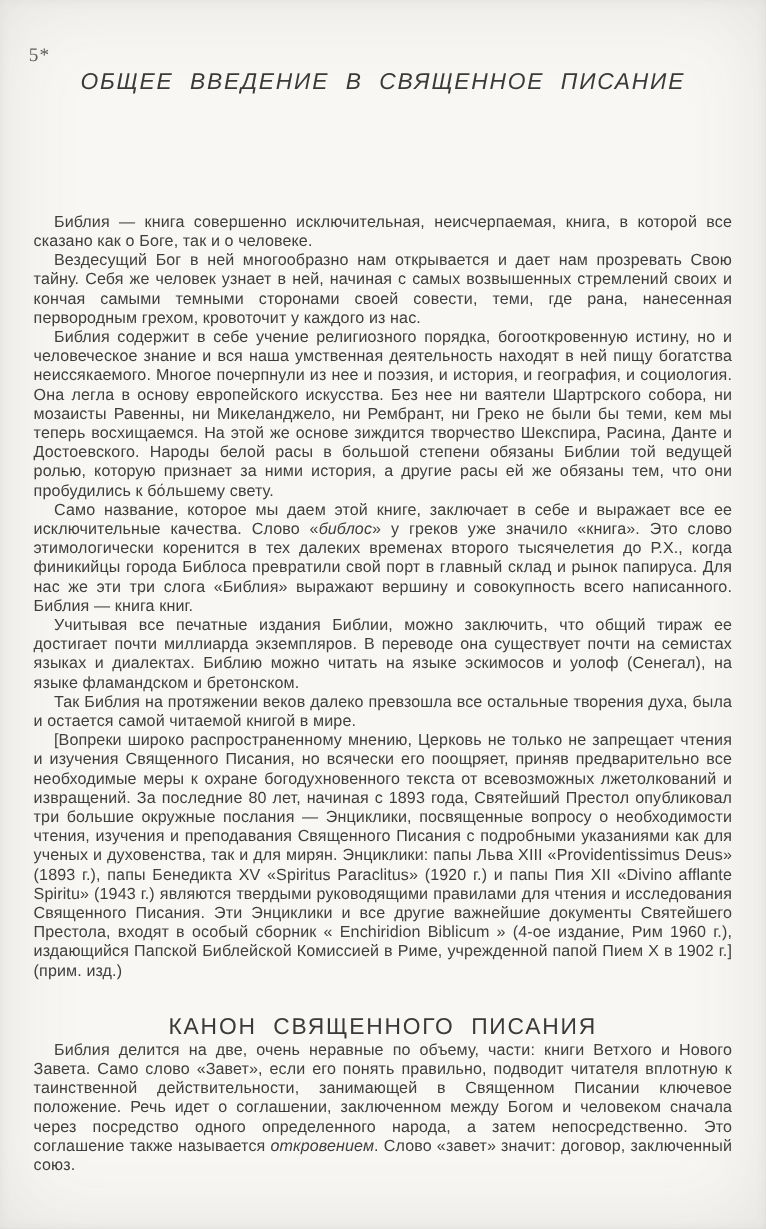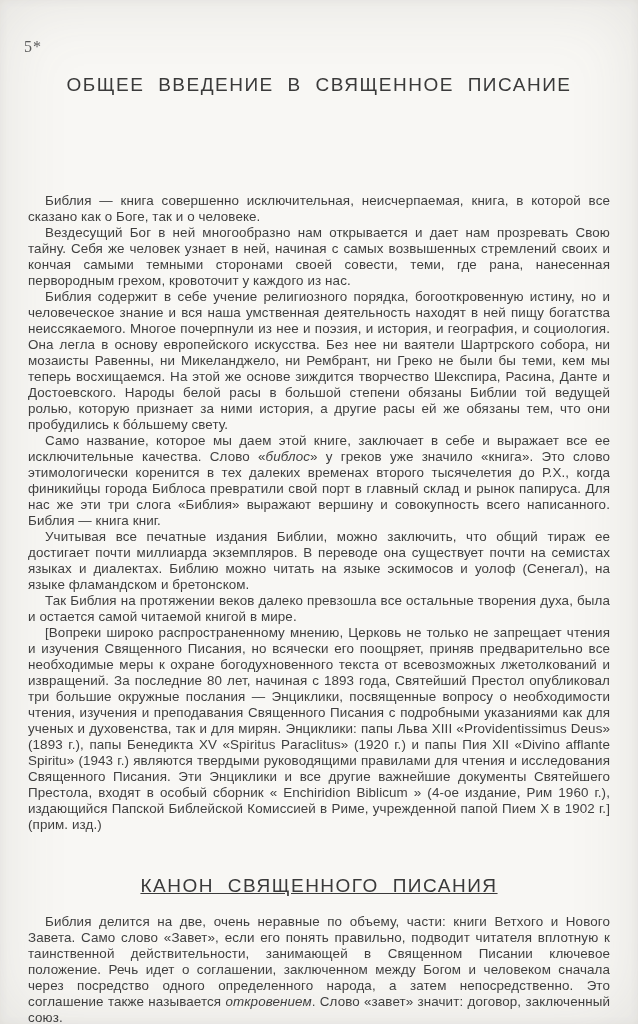--- a/index.html
+++ b/index.html
@@ -39,36 +39,36 @@
     font-size: 19px;
     font-weight: 400;
     line-height: 20px;
     text-align: center;
     letter-spacing: 1.5px;
     word-spacing: 7px;
     color: #3a3a3a;
     white-space: nowrap;
   }
 
-  .title-1 { padding-top: 75px; }
-  .title-2 { margin-top: 43px; text-decoration: underline; }
+  .title-1 { padding-top: 59px; font-style: italic; }
+  .title-2 { margin-top: 30px; }
 
   .paragraphs p {
     margin: 0;
     padding: 0;
     text-indent: 17px;
     text-align: justify;
     font-size: 13.4px;
     line-height: 16px;
     letter-spacing: 0.1px;
     color: #3f3f3f;
   }
 
   .body-1 { margin-top: 98px; }
-  .body-2 { margin-top: 18px; }
+  .body-2 { }
 
   .watermark {
     position: absolute;
     left: 26px;
     top: 802px;
     width: 586px;
     font-size: 46px;
     line-height: 46px;
     letter-spacing: 4px;
     white-space: nowrap;

